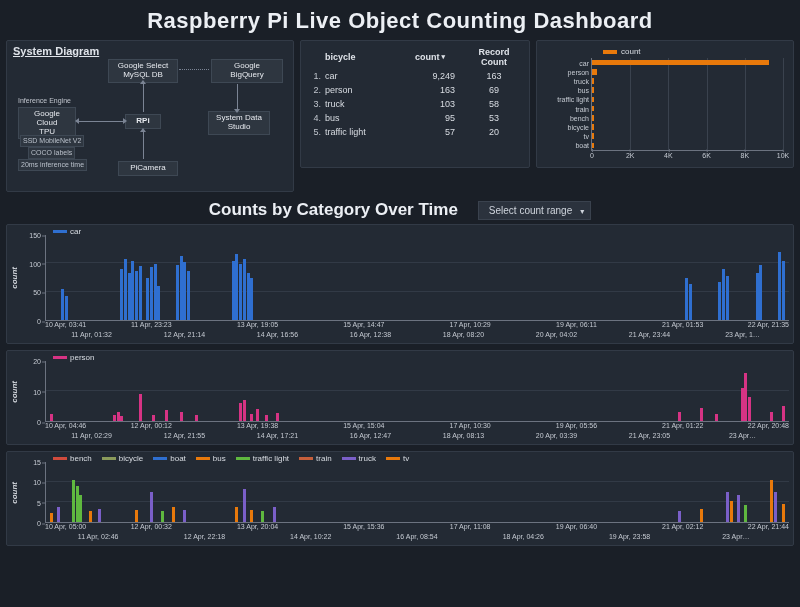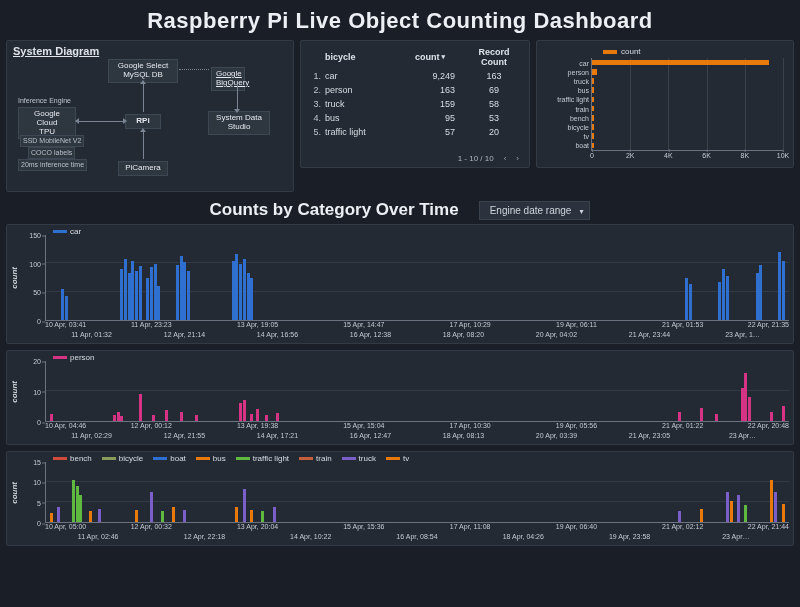--- a/index.html
+++ b/index.html
@@ -138,26 +138,26 @@
 <div class="dashboard">
   <h1 class="title">Raspberry Pi Live Object Counting Dashboard</h1>
 
   <div class="row">
 
     <div class="panel" style="width:288px;">
       <div class="panel-title">System Diagram</div>
       <div class="sys-diagram">
         <div class="node" style="left: 95px; top: 0px; width: 70px; white-space: pre-line;">Google Select
 MySQL DB</div>
-        <div class="node" style="left: 198px; top: 8px; width: 34px; white-space: pre-line; text-decoration: underline;">Google
+        <div class="node" style="left: 198px; top: 0px; width: 72px; white-space: pre-line;">Google
 BigQuery</div>
         <div class="node" style="left: 112px; top: 55px; width: 36px; font-weight: 600; white-space: pre-line;">RPi</div>
         <div class="node" style="left: 195px; top: 52px; width: 62px; white-space: pre-line;">System Data
 Studio</div>
-        <div class="node" style="left: 105px; top: 102px; width: 50px; white-space: pre-line;">PiCamera</div>
+        <div class="node" style="left: 105px; top: 102px; width: 60px; white-space: pre-line;">PiCamera</div>
         <div style="position:absolute; left:5px; top:38px; font-size:7px; color:#c0c5cd;">Inference Engine</div>
         <div class="node" style="left: 5px; top: 48px; width: 58px; white-space: pre-line;">Google Cloud
 TPU</div>
         <div class="node small" style="left: 7px; top: 76px; padding: 1px 2px; white-space: pre-line;">SSD MobileNet V2</div>
         <div class="node small" style="left: 15px; top: 88px; padding: 1px 2px; white-space: pre-line;">COCO labels</div>
         <div class="node small" style="left: 5px; top: 100px; padding: 1px 2px; white-space: pre-line;">20ms inference time</div>
 
         <div class="line dashed" style="left:166px; top:10px; width:30px;"></div>
         <div class="line arrowU" style="left:130px; top:25px; width:1px; height:28px;"></div>
         <div class="line arrowD" style="left:224px; top:25px; width:1px; height:25px;"></div>
@@ -185,41 +185,36 @@
           </div>
           <div class="tbl-row">
             <span class="c-idx">2.</span>
             <span class="c-cat">person</span>
             <span class="c-cnt">163</span>
             <span class="c-rec">69</span>
           </div>
           <div class="tbl-row">
             <span class="c-idx">3.</span>
             <span class="c-cat">truck</span>
-            <span class="c-cnt">159</span>
+            <span class="c-cnt">103</span>
             <span class="c-rec">58</span>
           </div>
           <div class="tbl-row">
             <span class="c-idx">4.</span>
             <span class="c-cat">bus</span>
             <span class="c-cnt">95</span>
             <span class="c-rec">53</span>
           </div>
           <div class="tbl-row">
             <span class="c-idx">5.</span>
             <span class="c-cat">traffic light</span>
             <span class="c-cnt">57</span>
             <span class="c-rec">20</span>
           </div>
         </div>
-      <div class="tbl-foot">
-        <span>1 - 10 / 10</span>
-        <span class="pager-btn">‹</span>
-        <span class="pager-btn">›</span>
-      </div>
     </div>
 
     <div class="panel bar-panel">
       <div class="legend-top">
         <span class="swatch"></span>
         <span>count</span>
       </div>
       <div class="barchart">
         <div class="ylabels" id="bar-ylabels">
             <div>car</div>
@@ -258,21 +253,21 @@
             <div class="hbar" style="top: 82%; height: 6%; width: 1%;"></div>
             <div class="hbar" style="top: 92%; height: 6%; width: 1%;"></div>
           </div>
       </div>
     </div>
   </div>
 
   <div class="section-header">
     <div class="section-title">Counts by Category Over Time</div>
     <div class="date-select">
-      <span>Engine date range</span>
+      <span>Select count range</span>
       <span class="caret">▾</span>
     </div>
   </div>
 
   <div class="panel ts-panel" id="ts-car">
     <div class="ts-legend">
         <span class="item">
           <span class="sw" style="background:#2f6fd0"></span>
           <span>car</span>
         </span>

